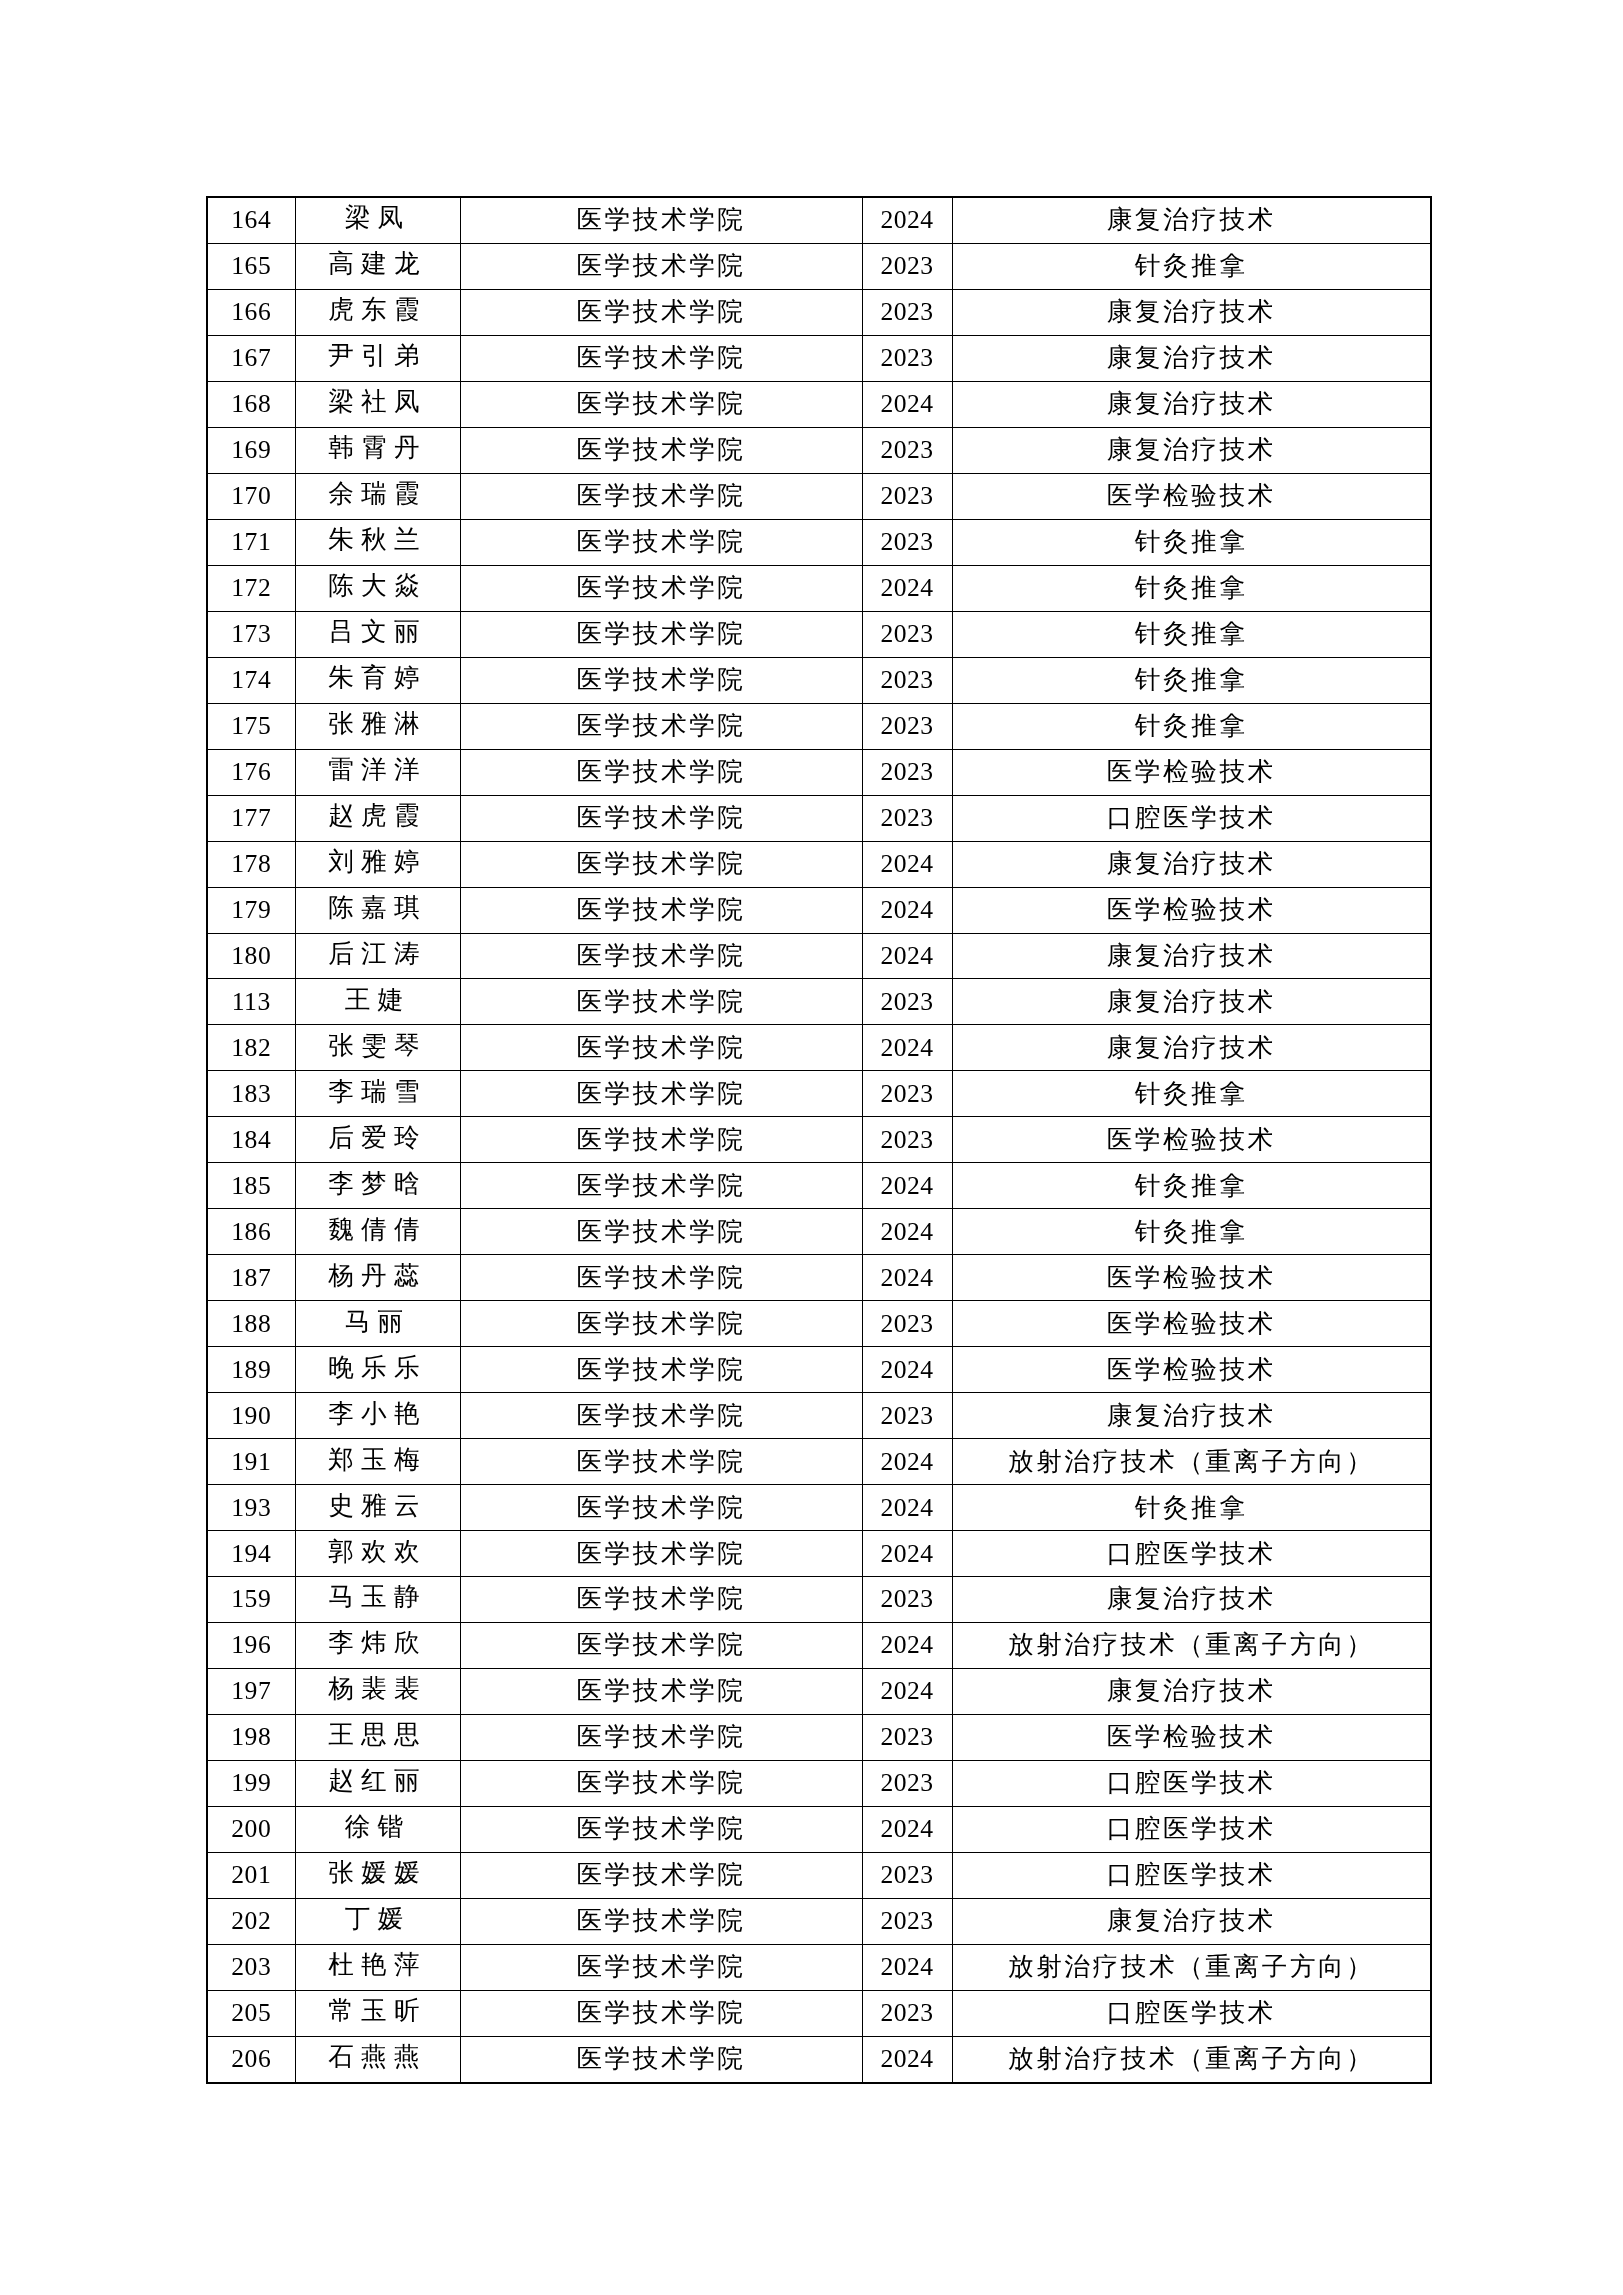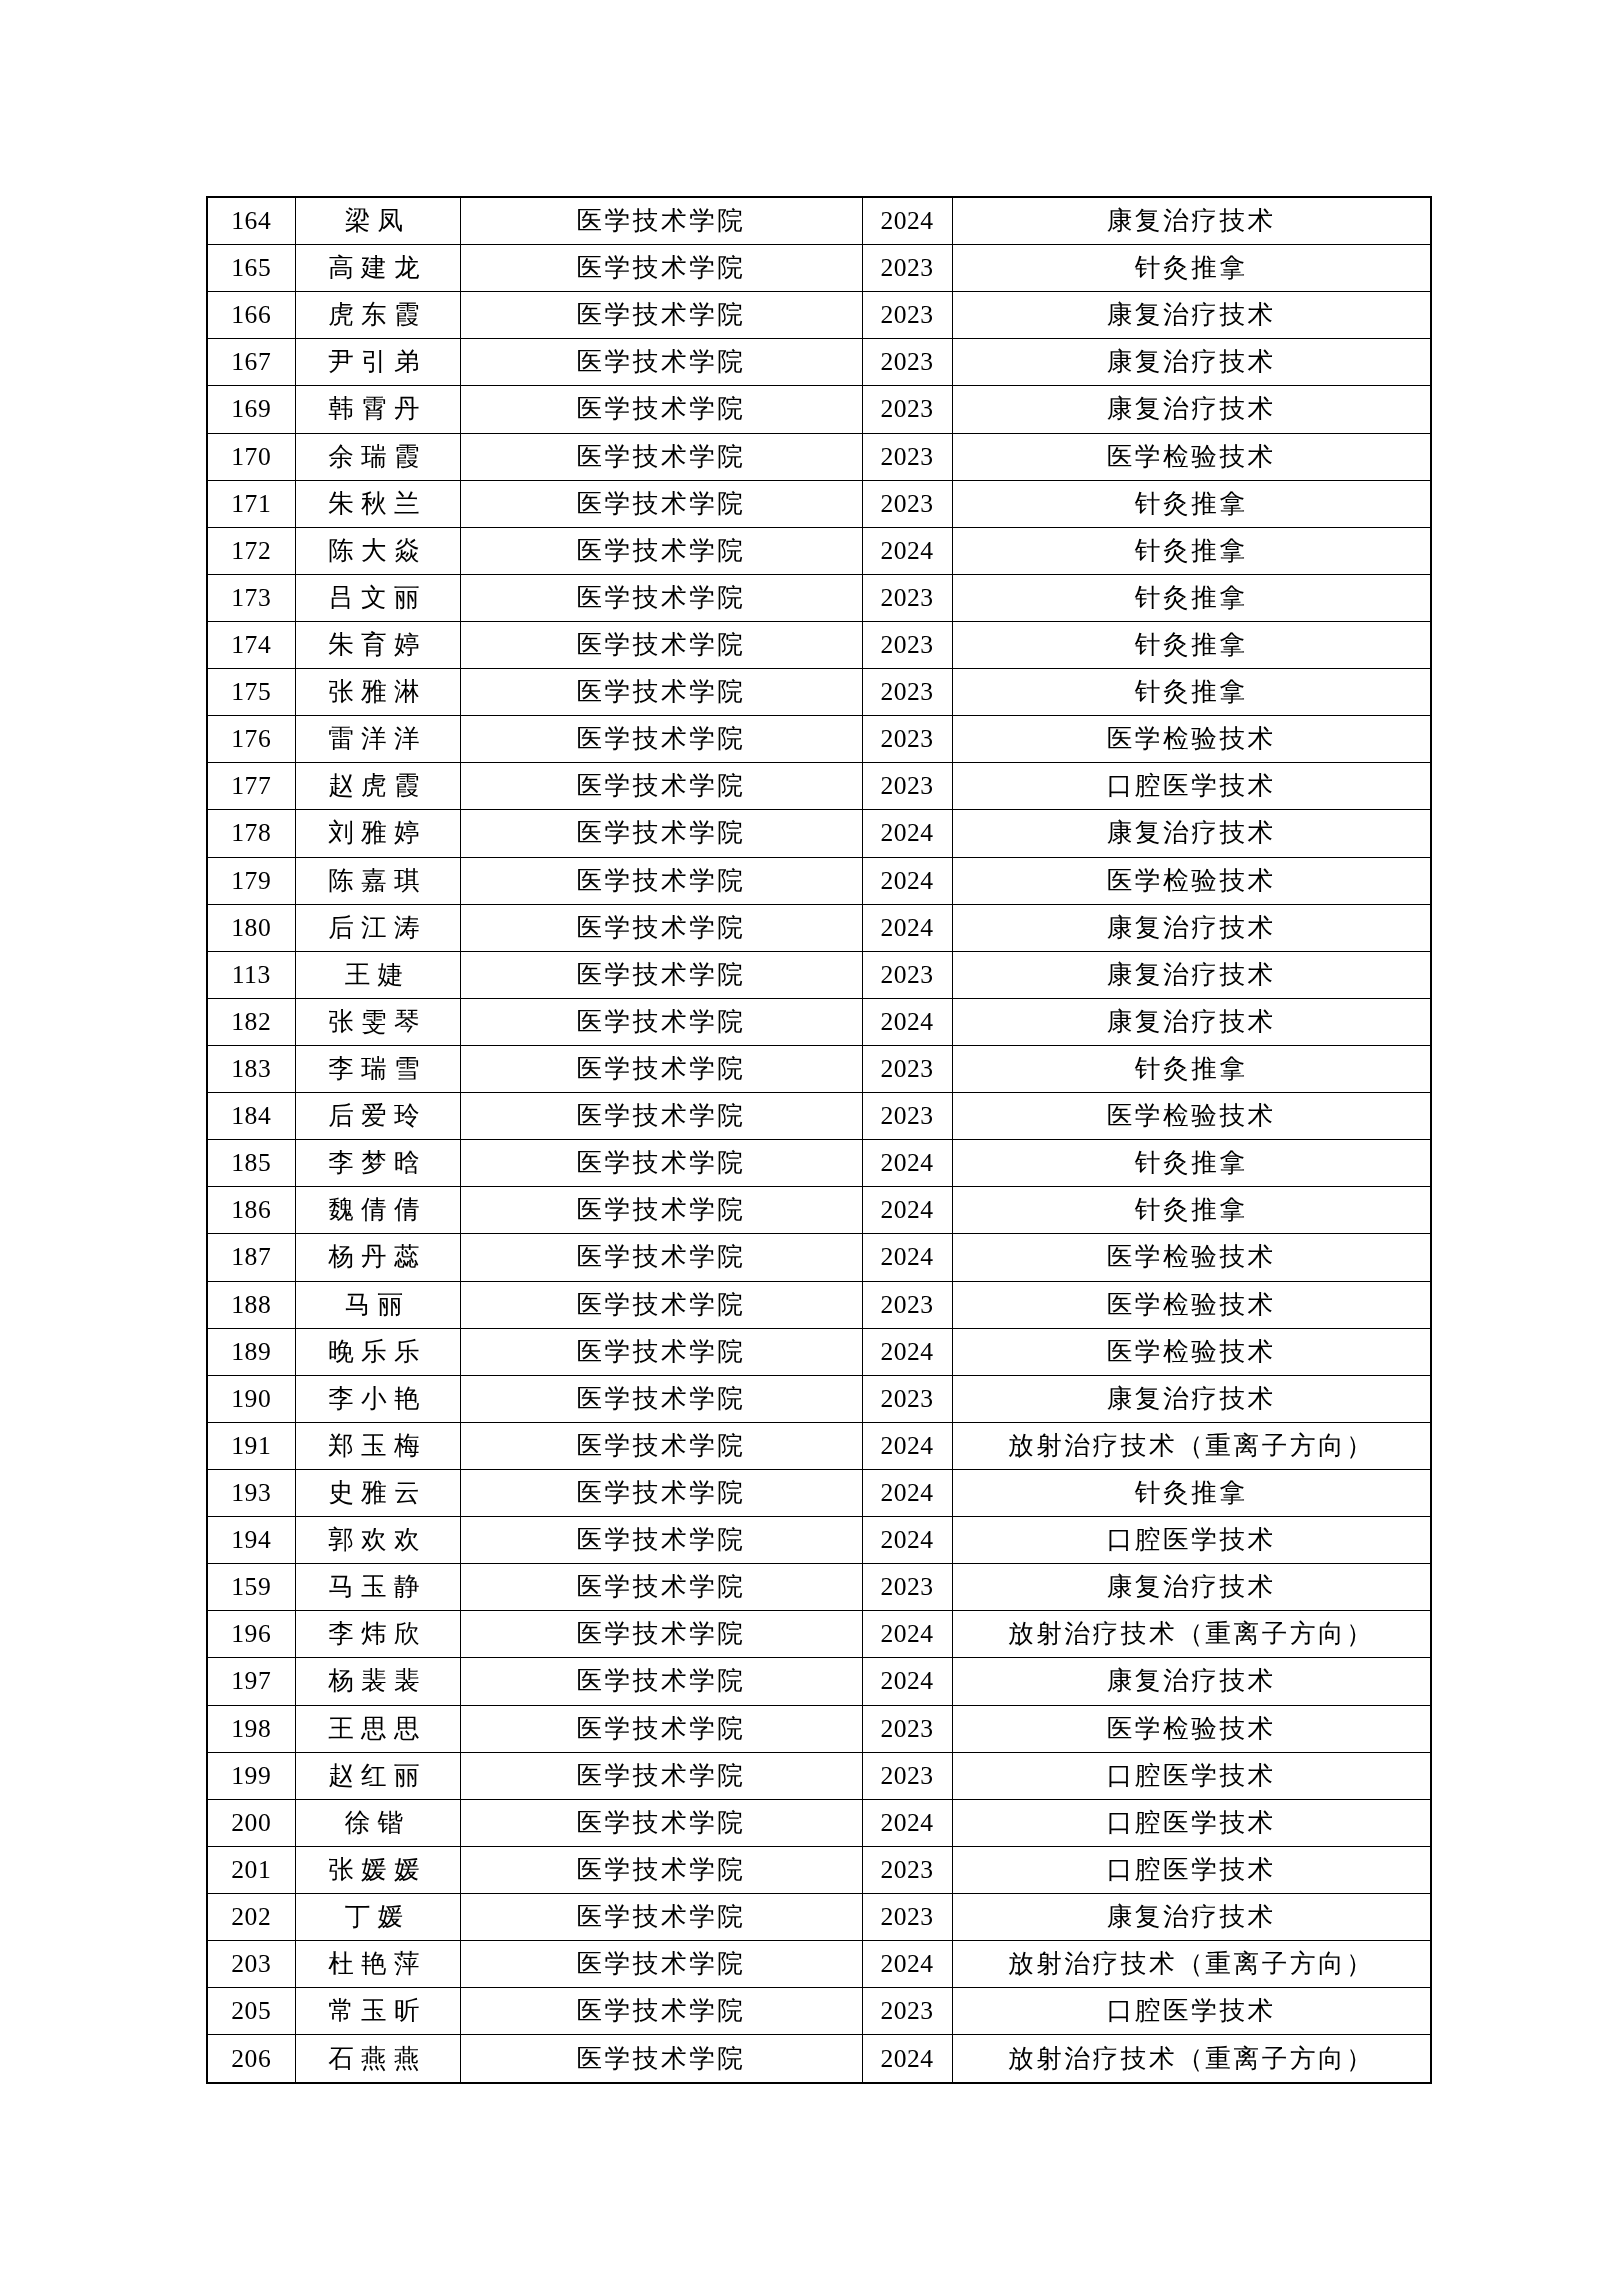--- a/index.html
+++ b/index.html
@@ -39,20 +39,21 @@
     overflow: hidden;
   }
   td.num {
     letter-spacing: 0.5px;
   }
   td.cjk {
     letter-spacing: 2.6px;
   }
   td.name {
     letter-spacing: 7.2px;
+    font-family: Liberation Mono, monospace;
   }
 </style>
 </head>
 <body>
 
 <div class="page">
   <table class="roster">
     <colgroup>
       <col style="width:88px">
       <col style="width:165px">
@@ -83,20 +84,27 @@
           <td class="cjk">康复治疗技术</td>
         </tr>
         <tr>
           <td class="num">167</td>
           <td class="cjk name">尹引弟</td>
           <td class="cjk">医学技术学院</td>
           <td class="num">2023</td>
           <td class="cjk">康复治疗技术</td>
         </tr>
         <tr>
+          <td class="num">168</td>
+          <td class="cjk name">梁社凤</td>
+          <td class="cjk">医学技术学院</td>
+          <td class="num">2024</td>
+          <td class="cjk">康复治疗技术</td>
+        </tr>
+        <tr>
           <td class="num">169</td>
           <td class="cjk name">韩霄丹</td>
           <td class="cjk">医学技术学院</td>
           <td class="num">2023</td>
           <td class="cjk">康复治疗技术</td>
         </tr>
         <tr>
           <td class="num">170</td>
           <td class="cjk name">余瑞霞</td>
           <td class="cjk">医学技术学院</td>

